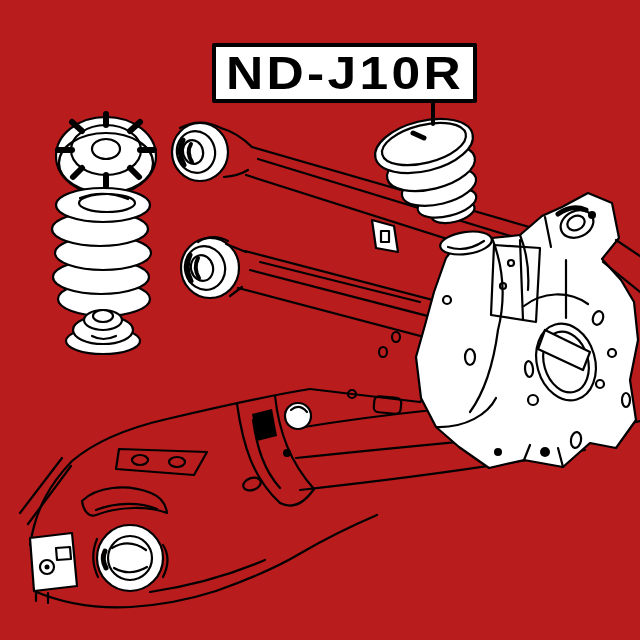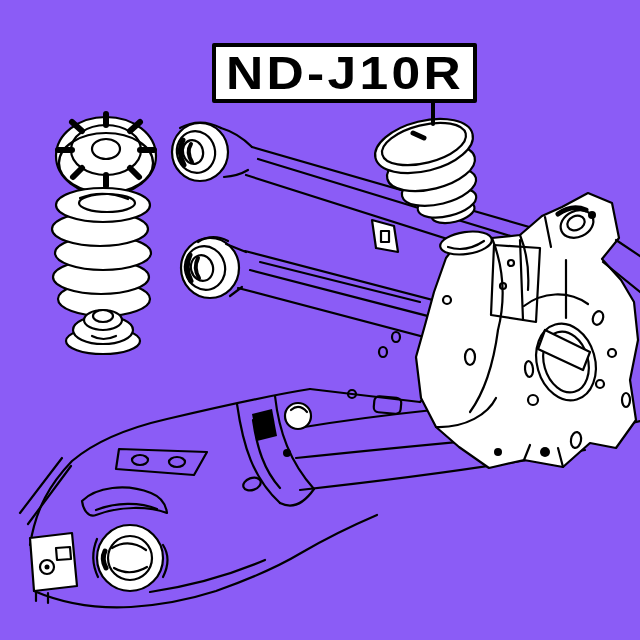--- a/index.html
+++ b/index.html
@@ -1,17 +1,17 @@
 <!DOCTYPE html>
 <html><head>
 <meta charset="utf-8">
 <style>
   html,body{margin:0;padding:0;background:#e8e8e8;}
   #stage{
-    width:640px;height:640px;background:#8b5cf6;position:relative;
+    width:640px;height:640px;background:#b91c1c;position:relative;
     font-family:"Liberation Sans", sans-serif;overflow:hidden;
   }
   svg{display:block}
   
   .ln{stroke:#000000;fill:none;stroke-width:2.2;stroke-linecap:round;stroke-linejoin:round;}
   .w {stroke:#000000;fill:#ffffff;stroke-width:2.2;stroke-linecap:round;stroke-linejoin:round;}
   .k {fill:#000000;stroke:none;}
   .t4{stroke-width:4;}
   .t5{stroke-width:5;}
   .t6{stroke-width:6;}

